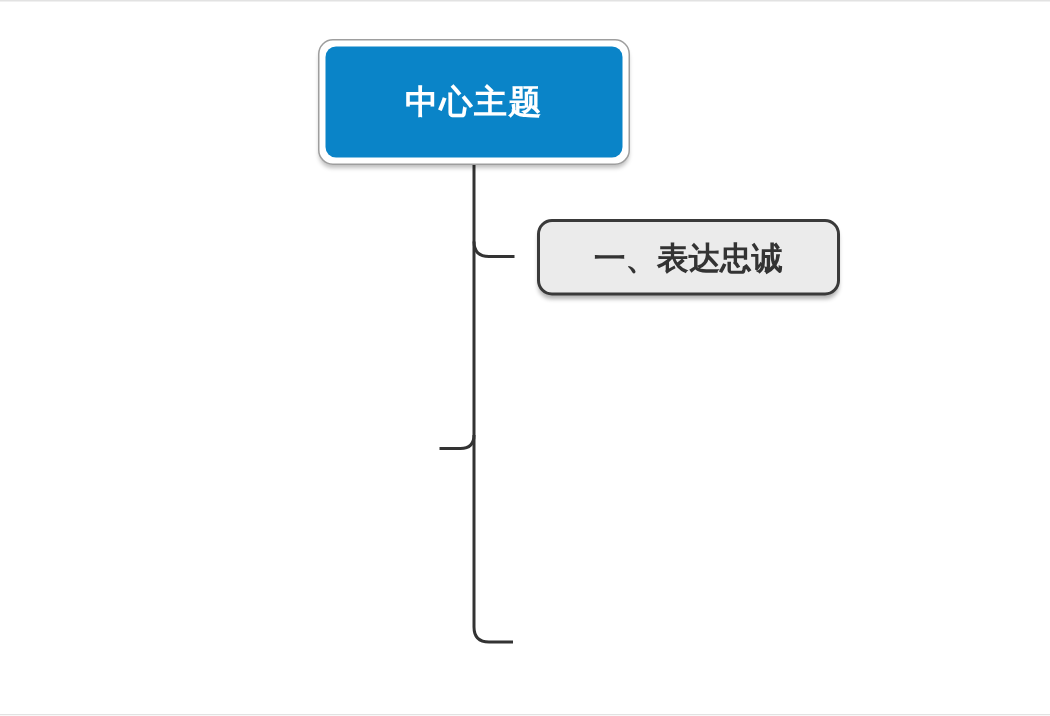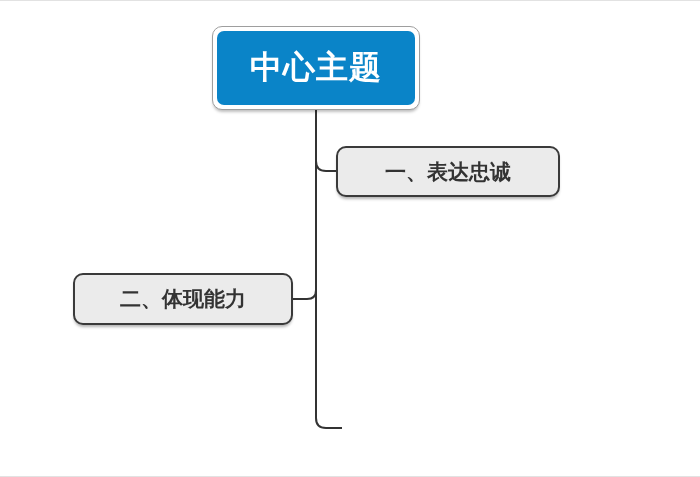--- a/index.html
+++ b/index.html
@@ -51,41 +51,41 @@
     width: 100%;
     height: 100%;
     background: var(--root-fill, #0a84c8);
     border-radius: 7px;
     display: flex;
     align-items: center;
     justify-content: center;
   }
   .root-inner span {
     color: var(--root-text, #ffffff);
-    font-size: 32px;
+    font-size: 22px;
     font-weight: bold;
     letter-spacing: 1px;
   }
   .child-node {
     position: absolute;
     box-sizing: border-box;
     background: var(--node-fill, #ebebeb);
     border: 2px solid var(--node-border, #3a3a3a);
     border-radius: 10px;
     display: flex;
     align-items: center;
     justify-content: center;
     box-shadow: 0 3px 3px -1px rgba(0,0,0,0.3);
   }
   .child-node span {
     color: var(--node-text, #333333);
     font-size: 21px;
     font-weight: bold;
   }
-  .node-1 { left: 336px; top: 145px; width: 224px; height: 51px; text-align: center; }
+  .node-1 { left: 358px; top: 145px; width: 202px; height: 51px; text-align: center; }
   .node-2 { left: 73px;  top: 272px; width: 220px; height: 52px; }
   .node-3 { left: 342px; top: 400px; width: 220px; height: 52px; }
 </style>
 </head>
 <body>
 
 <div class="canvas">
 
   <svg class="connectors" viewBox="0 0 700 477" xmlns="http://www.w3.org/2000/svg">
     <path d="M 316 108 L 316 417 Q 316 427 326 427 L 342 427"></path>
@@ -96,18 +96,15 @@
   <div class="root-node">
     <div class="root-inner">
       <span>中心主题</span>
     </div>
   </div>
 
   <div class="child-node node-1">
     <span>一、表达忠诚</span>
   </div>
 
-  <div class="child-node node-2">
-    <span>二、体现能力</span>
-  </div>
 
 
 </div>
 
 </body></html>

